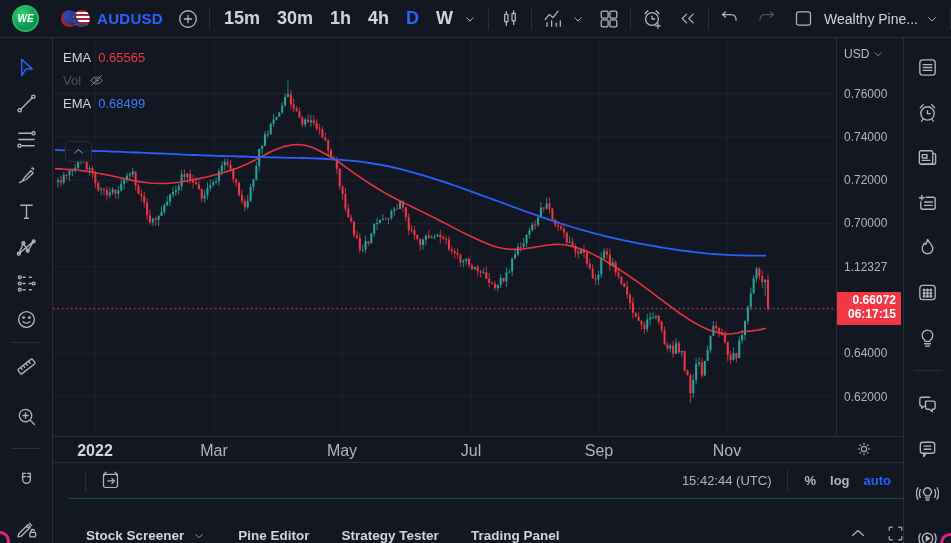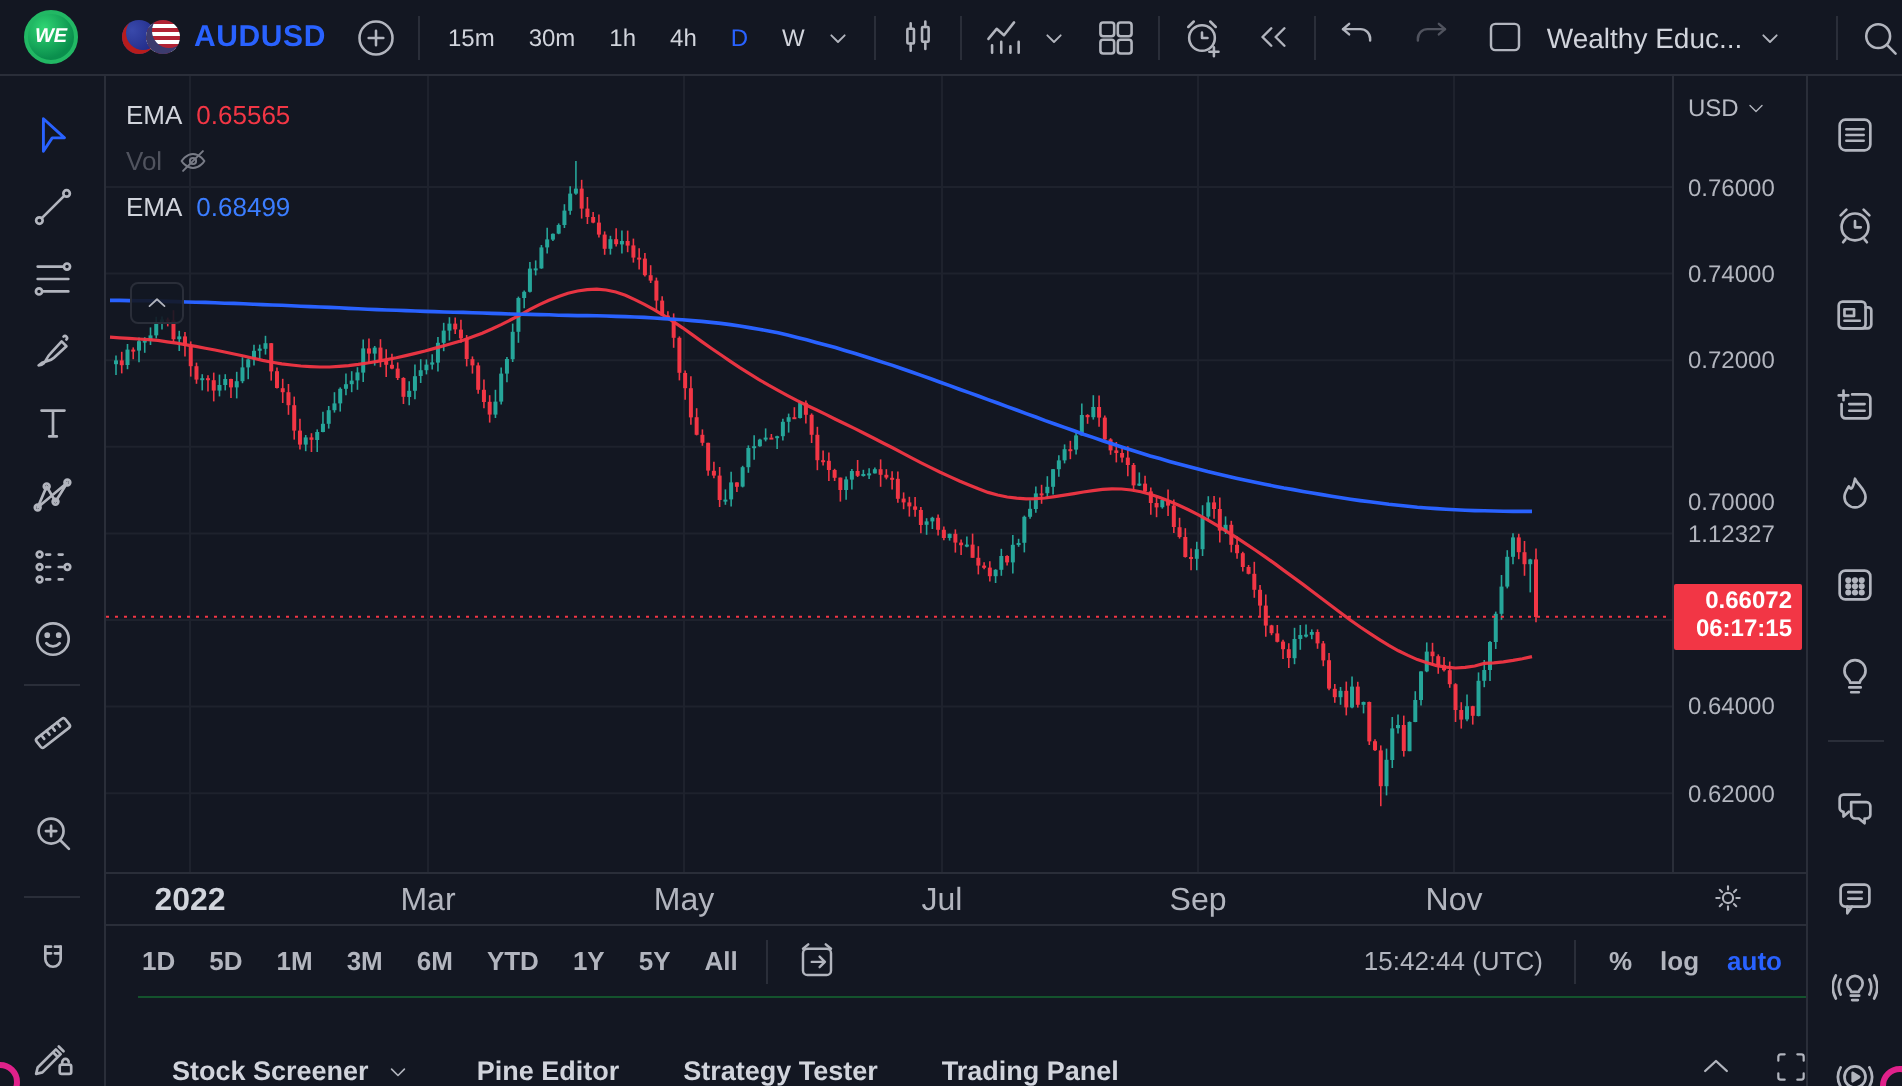--- a/index.html
+++ b/index.html
@@ -11,21 +11,21 @@
   
   .topbar{position:absolute;left:0;top:0;width:951px;height:38px;background:#131722;border-bottom:1px solid #2a2e39;display:flex;align-items:center;z-index:8}
   .logo{width:27px;height:27px;border-radius:50%;background:radial-gradient(circle at 35% 30%,#2fd573,#0a8f4d 70%);border:2px solid #22b864;color:#fff;font-style:italic;font-weight:bold;font-size:10px;display:flex;align-items:center;justify-content:center;margin-left:12px;flex:none}
   .flags{display:flex;margin-left:22px;flex:none}
   .flag{width:17px;height:17px;border-radius:50%;flex:none}
   .flag.au{background:radial-gradient(circle at 30% 30%,#3949ab,#1a237e);box-shadow:inset 2px -2px 0 #b71c1c}
   .flag.us{background:repeating-linear-gradient(#b22234 0 2px,#fff 2px 4px);box-shadow:inset 3px -3px 0 #3c3b6e;margin-left:-5px}
   .symbol{color:#2962ff;font-weight:bold;font-size:15px;margin-left:7px;letter-spacing:.3px}
   .addsym{width:22px;height:22px;margin-left:14px;flex:none}
   .intervals{display:flex;align-items:center;gap:17px;margin-left:4px}
-  .int{font-size:12px;font-weight:400;color:#d1d4dc;cursor:pointer}
+  .int{font-size:18px;font-weight:700;color:#d1d4dc;cursor:pointer}
   .int.active{color:#2962ff}
   .acct{font-size:14px;color:#d1d4dc;margin:0 6px 0 10px;white-space:nowrap}
   .tb-right{display:flex;align-items:center;margin-left:auto}
   .tbbtn{display:flex;align-items:center;justify-content:center;flex:none}
   
   .lefttb{position:absolute;left:0;top:38px;width:53px;bottom:0;background:#131722;border-right:1px solid #2a2e39;display:flex;flex-direction:column;align-items:center;padding-top:11px;z-index:6}
   .ltb{width:36px;height:36px;display:flex;align-items:center;justify-content:center;flex:none}
   .hdiv{width:28px;height:1px;background:#2a2e39;margin:5px 0;flex:none}
   
   .rightsb{position:absolute;right:0;top:38px;width:48px;bottom:0;background:#131722;border-left:1px solid #2a2e39;display:flex;flex-direction:column;align-items:center;padding-top:7px;z-index:6}
@@ -152,21 +152,21 @@
     <svg class="icon dim" viewBox="0 0 24 24" width="21" height="21">
         <path d="M16.5 10.5L20 7.5 16.5 4.5"></path>
         <path d="M20 7.5H10a5.5 5.5 0 0 0-5.5 5.5v1"></path>
       </svg>
   </div>
   <div class="tbbtn" style="margin-left:16px">
     <svg class="icon" viewBox="0 0 24 24" width="21" height="21">
         <rect x="4" y="4.5" width="16" height="15" rx="2.5"></rect>
       </svg>
   </div>
-  <div class="acct">Wealthy Educ...</div>
+  <div class="acct">Wealthy Pine...</div>
   <div class="tbbtn">
     <svg class="icon" viewBox="0 0 24 24" width="16" height="16">
         <path d="M7 10l5 5 5-5"></path>
       </svg>
   </div>
   <div class="tb-right">
     <div class="sep"></div>
     <div class="tbbtn">
       <svg class="icon" viewBox="0 0 24 24" width="22" height="22">
           <circle cx="11" cy="11" r="6.5"></circle>
@@ -812,21 +812,21 @@
     <div class="usd">
       <span>USD</span>
       <svg class="icon" viewBox="0 0 24 24" width="12" height="12">
           <path d="M6 9.5l6 6 6-6"></path>
         </svg>
     </div>
     <div id="ticks">
         <div class="tick" style="top: 47.5px;">0.76000</div>
         <div class="tick" style="top: 90.8px;">0.74000</div>
         <div class="tick" style="top: 134.1px;">0.72000</div>
-        <div class="tick" style="top: 177.4px; margin-top: 28px;">0.70000</div>
+        <div class="tick" style="top: 177.4px;">0.70000</div>
         <div class="tick" style="top: 220.7px;">1.12327</div>
         <div class="tick" style="top: 307.3px;">0.64000</div>
         <div class="tick" style="top: 350.6px;">0.62000</div>
       </div>
     <div class="pricetag" id="pricetag" style="top: 254.441px;">
       <div>0.66072</div>
       <div>06:17:15</div>
     </div>
   </div>
 
@@ -839,31 +839,20 @@
         <span class="tlabel" style="left: 546px;">Sep</span>
         <span class="tlabel" style="left: 674px;">Nov</span>
       </div>
     <svg class="icon ta-gear" viewBox="0 0 24 24" width="18" height="18">
         <circle cx="12" cy="12" r="3.4"></circle>
         <path d="M12 4.2v2.2M12 17.6v2.2M4.2 12h2.2M17.6 12h2.2M6.5 6.5L8 8M16 16l1.5 1.5M17.5 6.5L16 8M8 16l-1.5 1.5"></path>
       </svg>
   </div>
 
   <div class="rangebar">
-    <div class="ranges" id="ranges">
-        <span class="rbtn">1D</span>
-        <span class="rbtn">5D</span>
-        <span class="rbtn">1M</span>
-        <span class="rbtn">3M</span>
-        <span class="rbtn">6M</span>
-        <span class="rbtn">YTD</span>
-        <span class="rbtn">1Y</span>
-        <span class="rbtn">5Y</span>
-        <span class="rbtn">All</span>
-      </div>
     <div class="sep" style="margin:0 14px"></div>
     <div class="tbbtn">
       <svg class="icon" viewBox="0 0 24 24" width="21" height="21">
           <rect x="4" y="5" width="16" height="15" rx="2.5"></rect>
           <path d="M4 5l3-2.5M20 5l-3-2.5M9 12.5h7M13.5 9.5l3 3-3 3"></path>
         </svg>
     </div>
     <div class="rb-right">
       <span class="clock">15:42:44 (UTC)</span>
       <div class="sep" style="margin:0 2px"></div>

